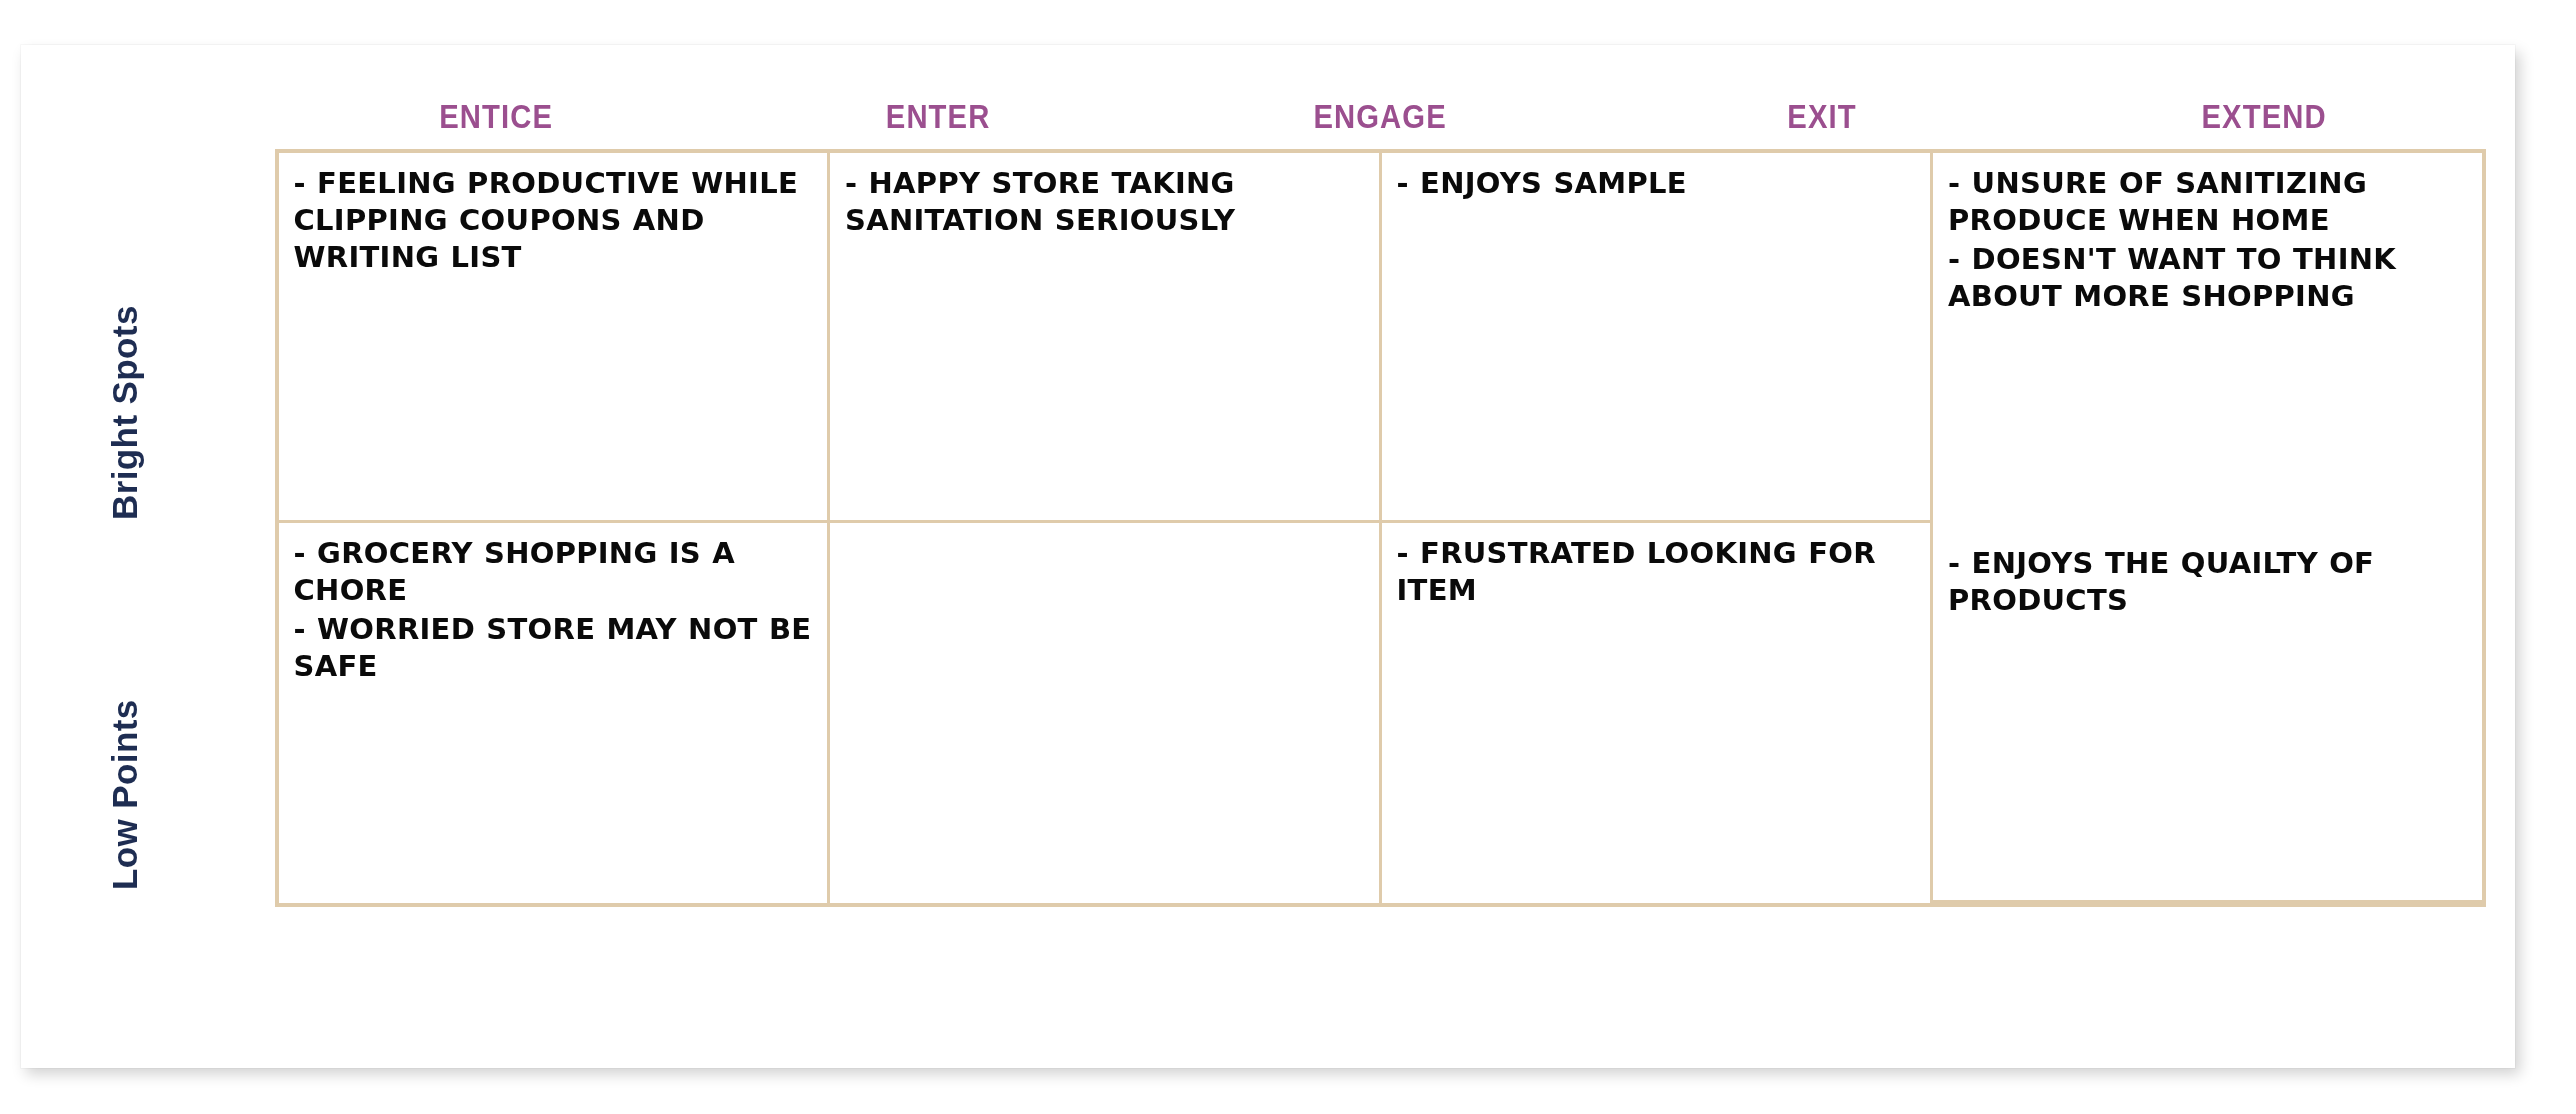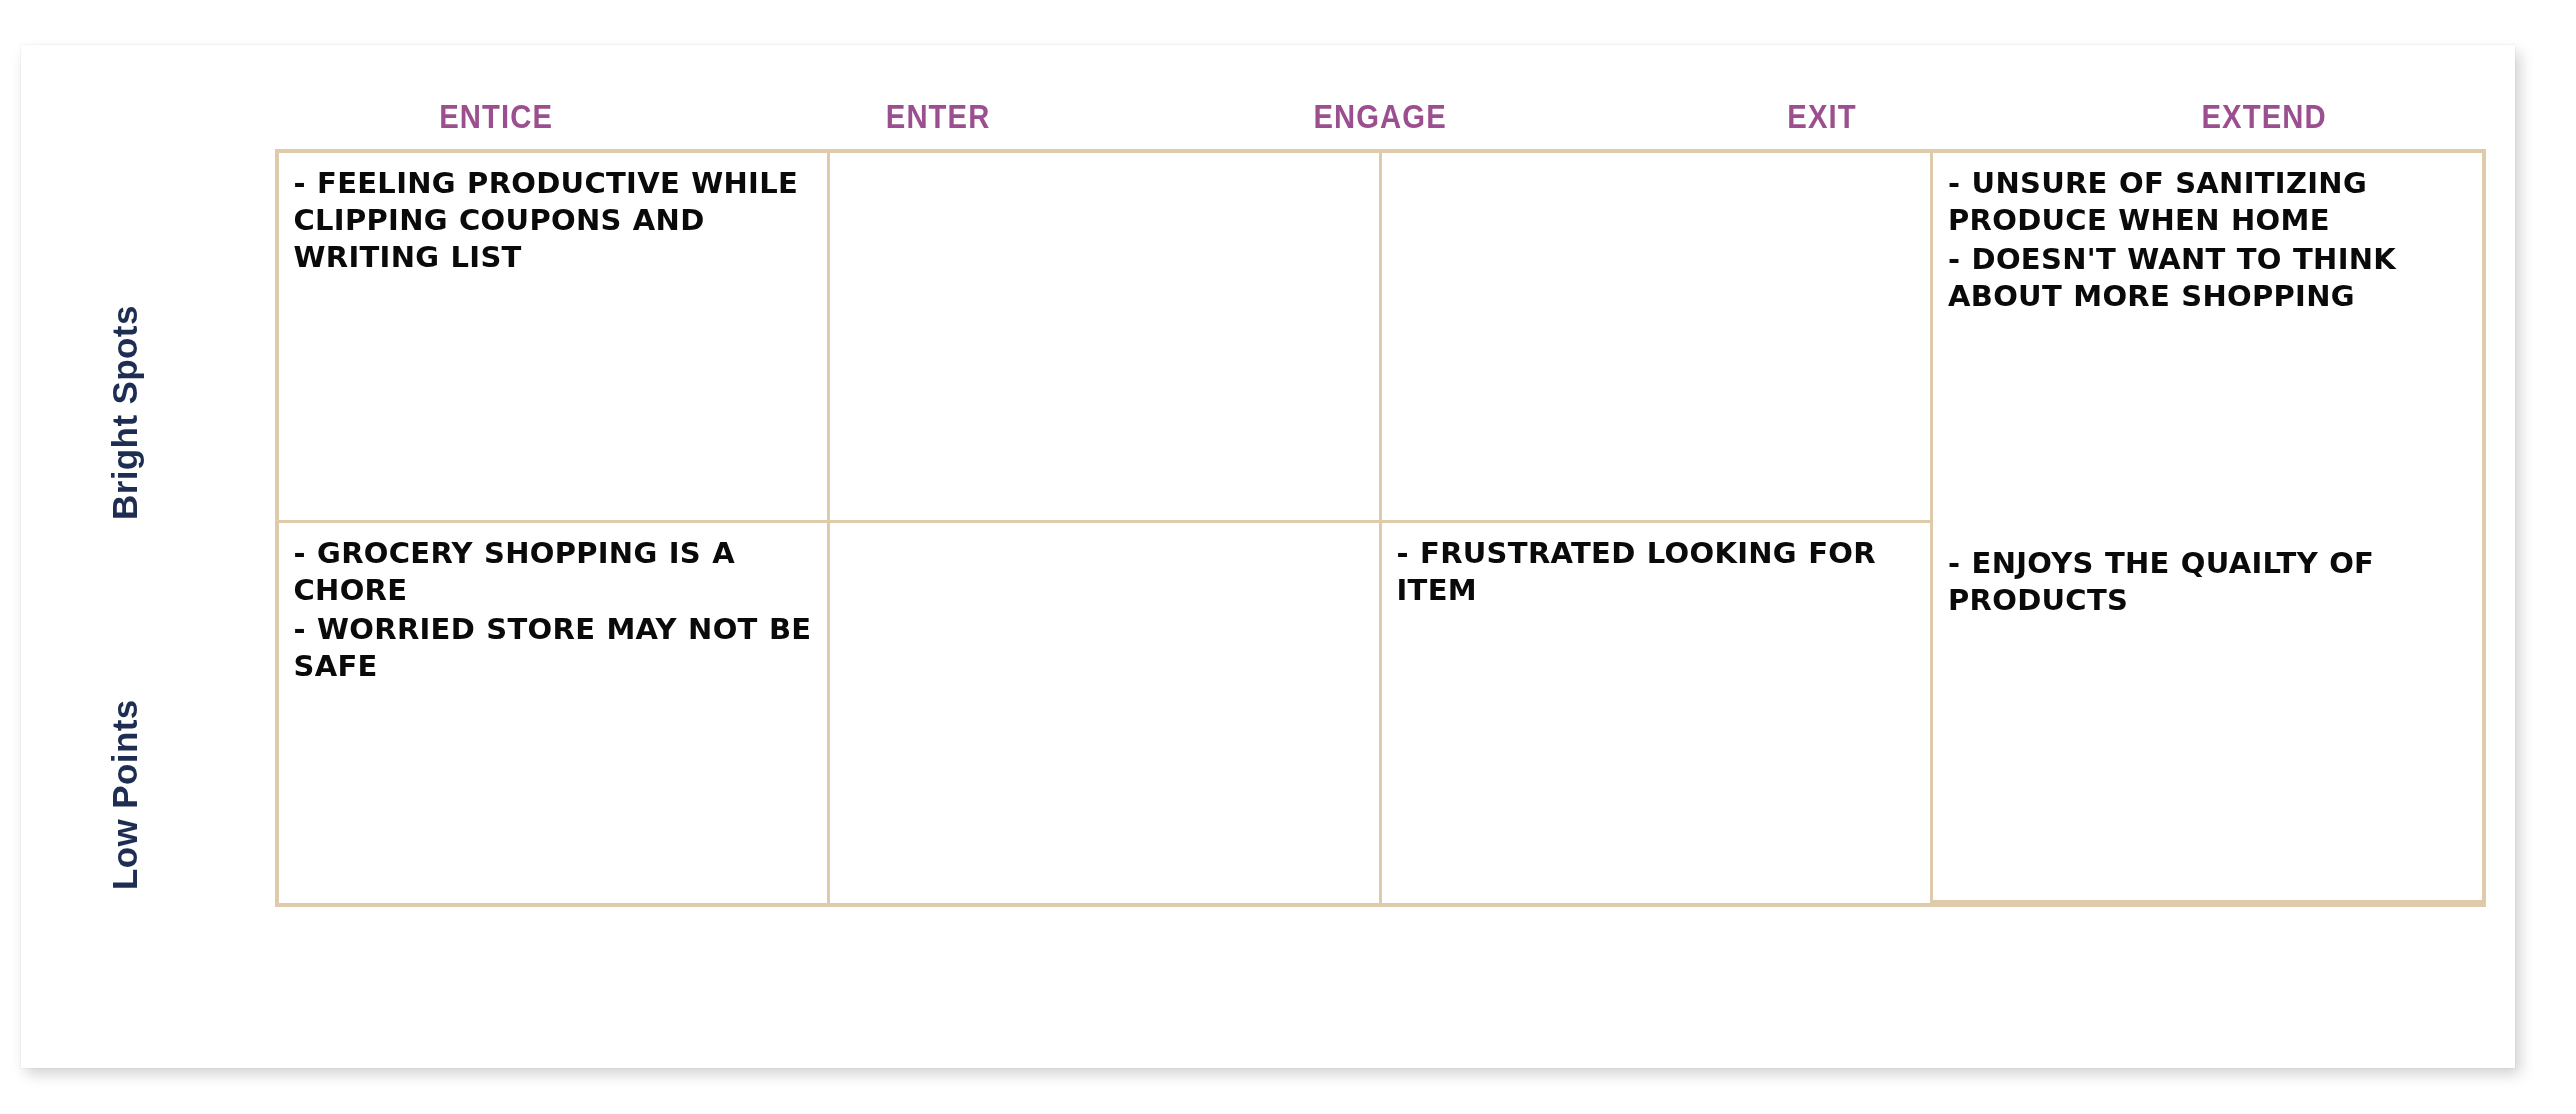--- a/index.html
+++ b/index.html
@@ -142,25 +142,27 @@
           <p class="bullet">- Feeling productive while clipping coupons and writing list</p>
         </div>
         <div class="cell row-low">
           <p class="bullet">- Grocery shopping is a chore</p>
           <p class="bullet">- worried store may not be safe</p>
         </div>
       </div>
 
       <div class="grid-col">
         <div class="cell row-bright">
+          <p class="bullet">- Happy store taking sanitation seriously</p>
         </div>
       </div>
 
       <div class="grid-col">
         <div class="cell row-bright">
+          <p class="bullet">- Enjoys sample</p>
         </div>
         <div class="cell row-low">
           <p class="bullet">- Frustrated looking for item</p>
         </div>
       </div>
 
 
       <div class="grid-col">
         <div class="cell row-low">
           <p class="bullet">- Unsure of sanitizing produce when home</p>

